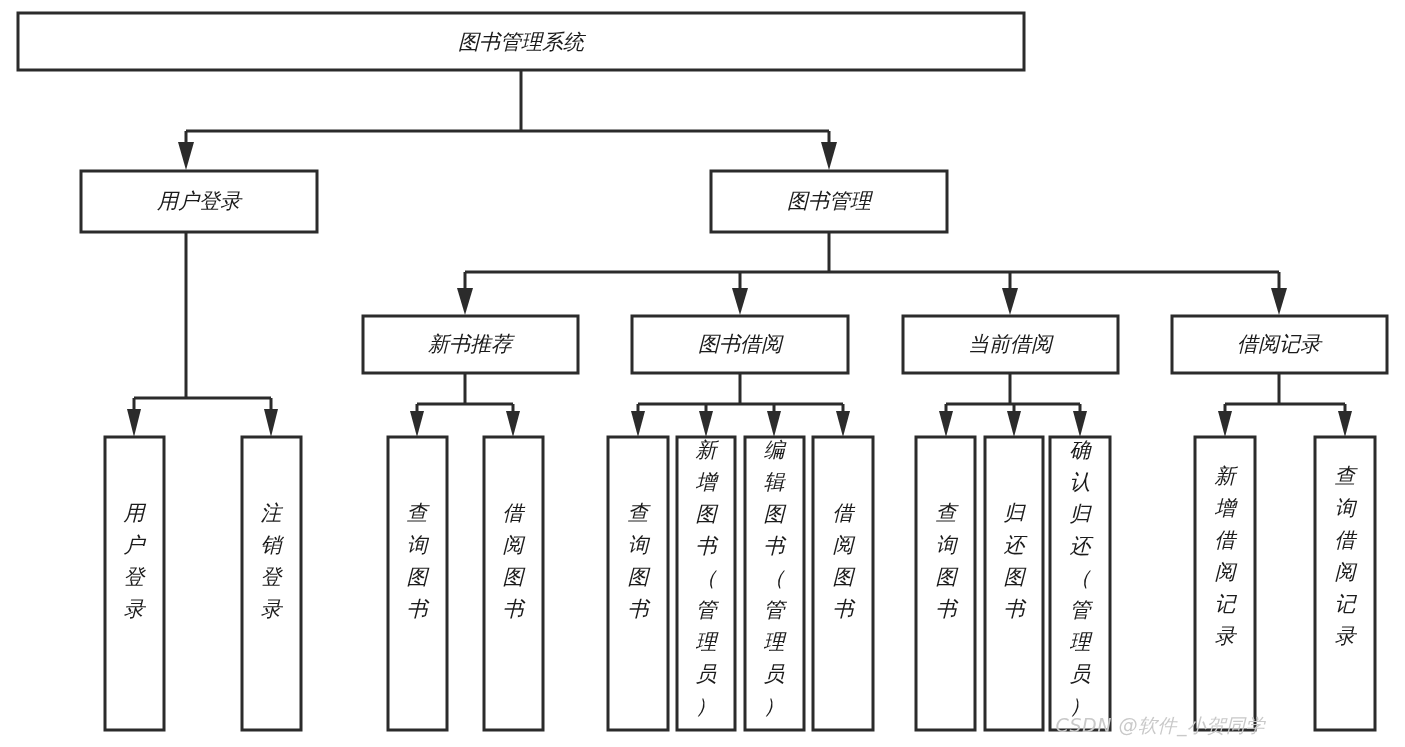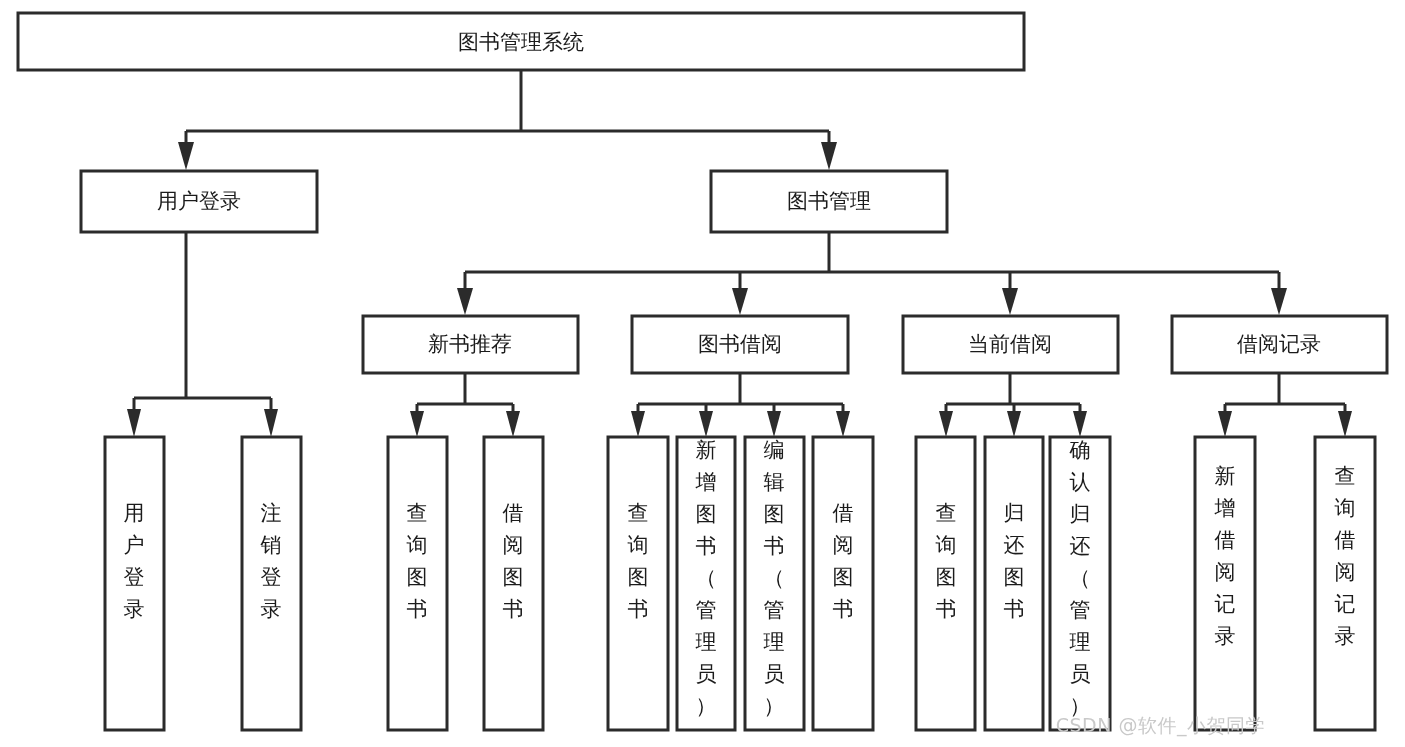--- a/index.html
+++ b/index.html
@@ -11,20 +11,21 @@
     width: 1405px;
     height: 747px;
     font-family: "DejaVu Sans", "Liberation Sans", sans-serif;
     overflow: hidden;
     position: relative;
   }
   #diagram-root {
     position: relative;
     width: 1279px;
     height: 747px;
+    font-style: italic;
   }
   svg#flowchart {
     position: absolute;
     top: 0;
     left: 0;
     width: 1405px;
     height: 747px;
     display: block;
   }
   .node-box {

